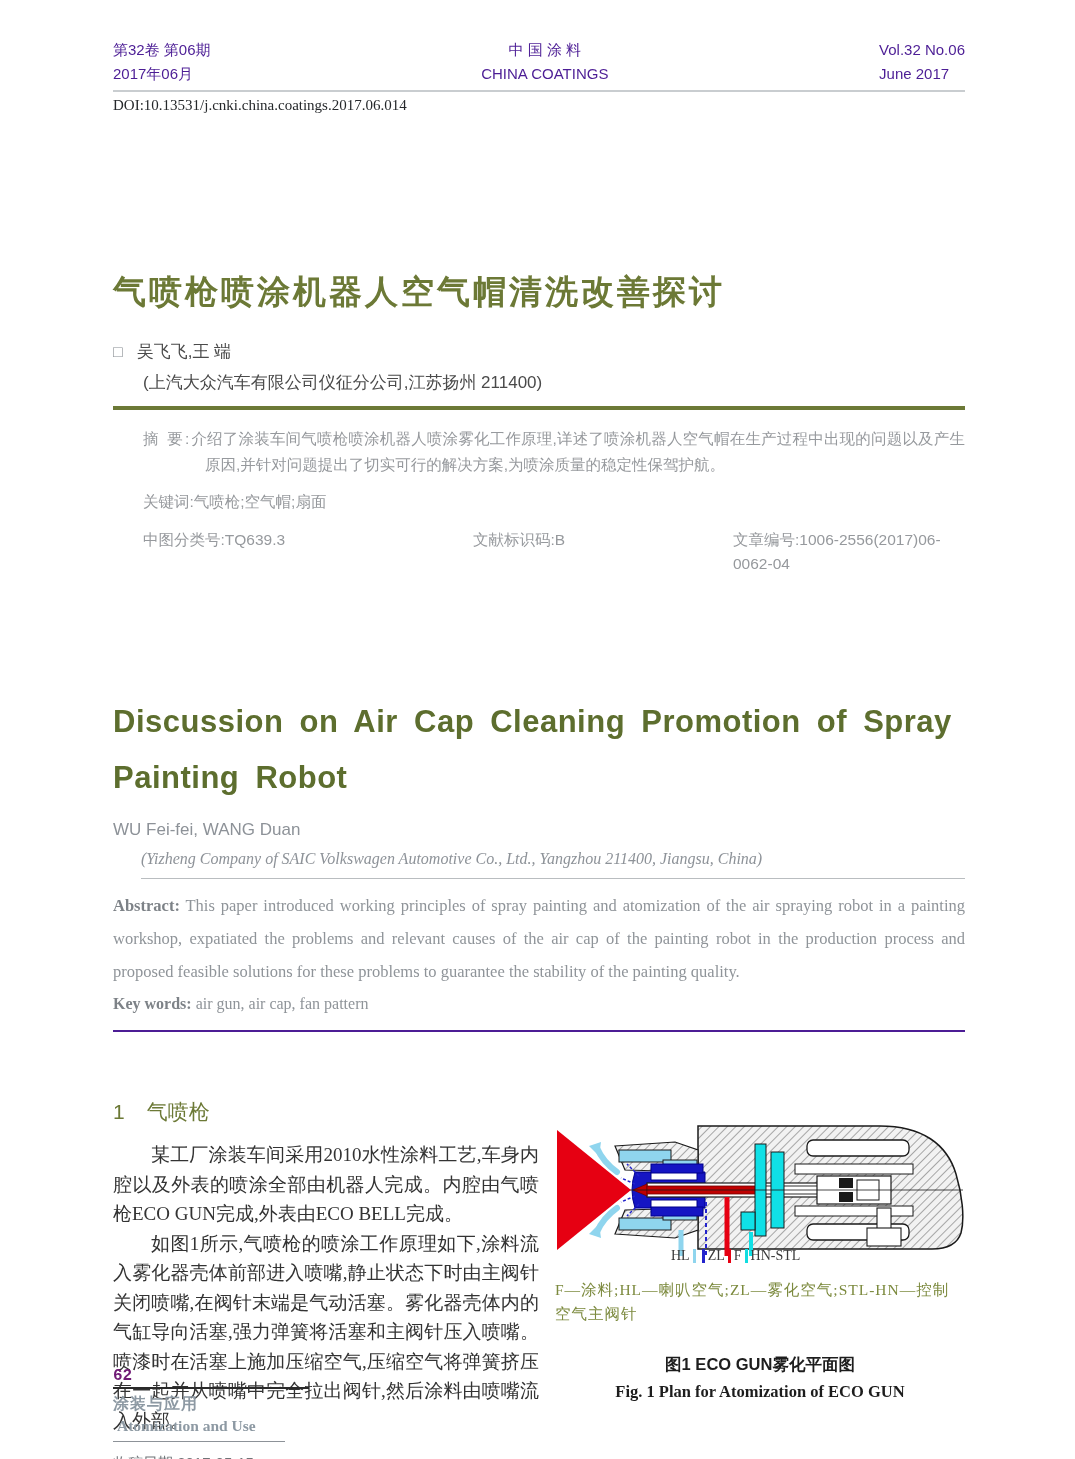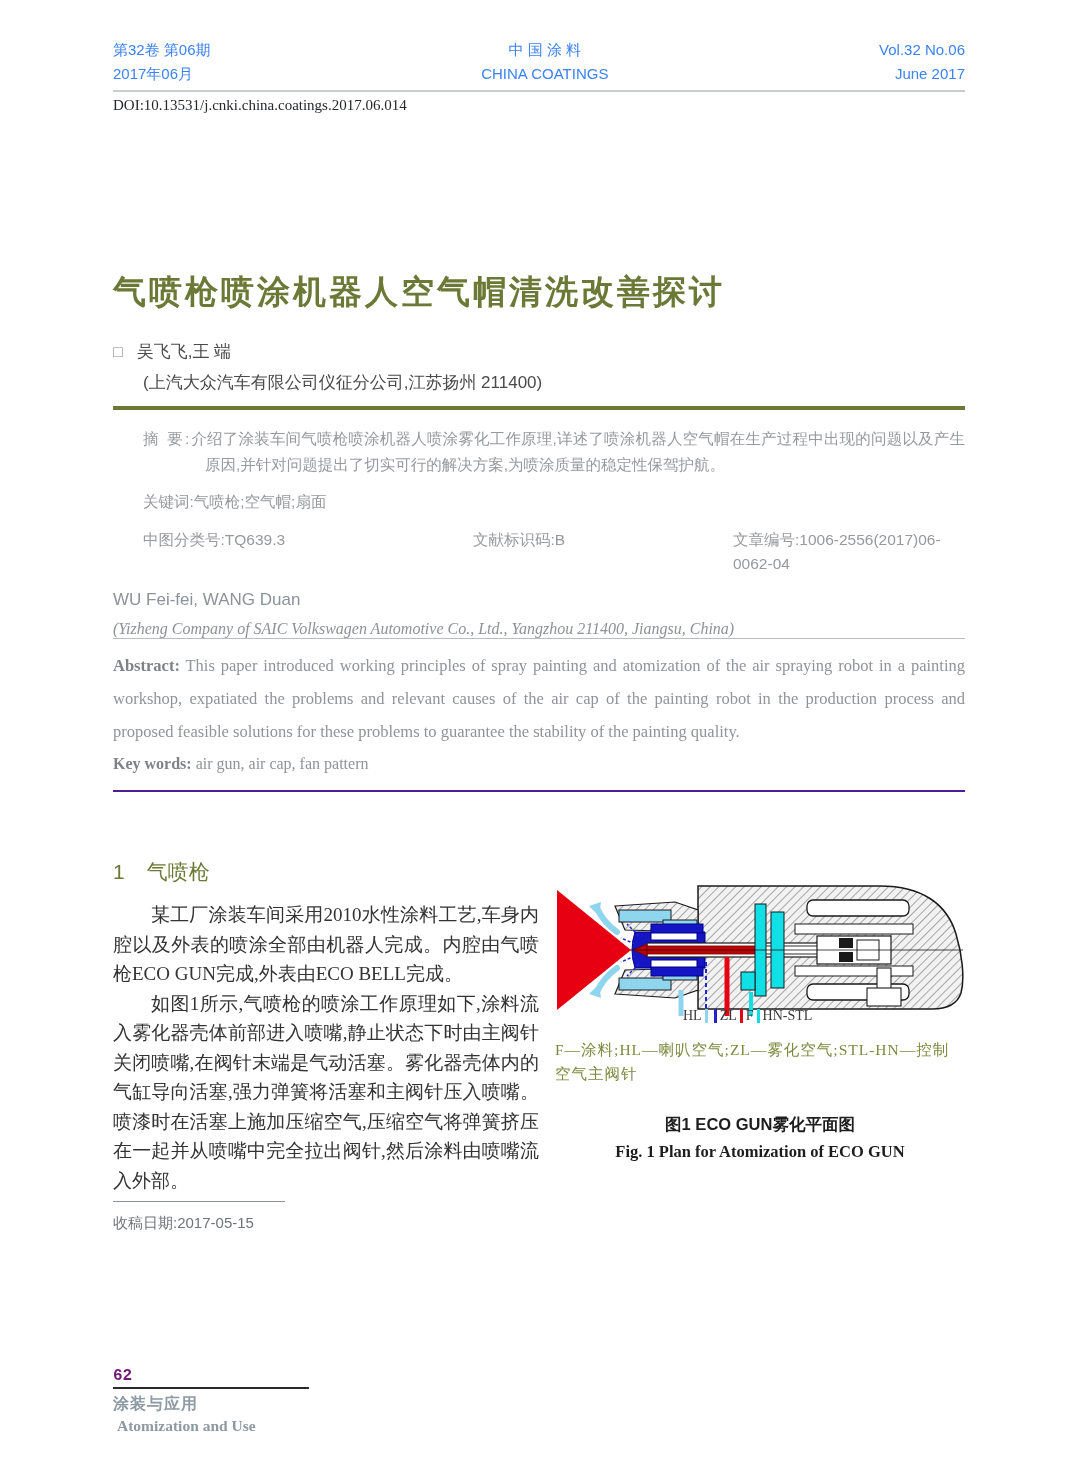--- a/index.html
+++ b/index.html
@@ -8,25 +8,25 @@
     width: 1075px; height: 1459px;
     font-family: "Liberation Sans", sans-serif;
     position: relative; overflow: hidden;
     color: #3b3b3b;
   }
   .page { padding: 38px 110px 0 113px; }
 
   
   .jheader {
     display: flex; justify-content: space-between; align-items: flex-start;
-    color: #3b82f6; font-size: 15px; line-height: 24px;
+    color: #4c1d95; font-size: 15px; line-height: 24px;
     border-bottom: 2px solid #c9cdd0; padding-bottom: 4px;
   }
   .jheader .center { text-align: center; }
-  .jheader .right { text-align: right; }
+  .jheader .right { text-align: left; }
   .doi { font-family: "Liberation Serif", serif; color: #25282b; font-size: 15px; margin-top: 5px; }
 
   
   .cn-title {
     margin-top: 152px;
     font-size: 33px; font-weight: bold; letter-spacing: 3px;
     color: #6c7936; line-height: 52px;
     font-family: "Liberation Sans", sans-serif;
   }
   .cn-authors { margin-top: 22px; font-size: 17px; color: #4a4a4a; }
@@ -48,21 +48,21 @@
   .en-title {
     margin-top: 118px;
     font-size: 31px; font-weight: bold; color: #5d6e2e;
     line-height: 56px; word-spacing: 7px; letter-spacing: .5px;
     font-family: "Liberation Sans", sans-serif;
   }
   .en-authors { margin-top: 14px; font-size: 17px; color: #8d9298; }
   .en-affil {
     margin-top: 10px; font-size: 16px; color: #8d9298;
     font-style: italic; font-family: "Liberation Serif", serif;
-    border-bottom: 1.5px solid #b9bdc0; 
+    border-bottom: 1.5px solid #b9bdc0; padding-bottom: 10px; margin-left: 28px;
   }
   .en-abs {
     margin-top: 10px; font-family: "Liberation Serif", serif;
     color: #8f9499; font-size: 16.5px; line-height: 33px; text-align: justify;
   }
   .en-abs .lbl, .en-kw .lbl { font-weight: bold; color: #7d8287; }
   .en-kw {
     font-family: "Liberation Serif", serif; color: #8f9499;
     font-size: 16px; line-height: 28px; margin-top: 2px;
     border-bottom: 2px solid #4c1d95; padding-bottom: 12px;
@@ -78,21 +78,21 @@
   .body-para {
     font-family: "Liberation Serif", serif; color: #333;
     font-size: 19px; line-height: 29.5px; text-align: justify;
     text-indent: 2em;
   }
 
   
   .figure-box { margin-top: 22px; }
   .fig-draw { position: relative; width: 410px; height: 140px; }
   .fig-labels {
-    position: absolute; left: 128px; bottom: -4px;
+    position: absolute; left: 116px; bottom: -4px;
     display: flex; align-items: center;
     font-family: "Liberation Serif", serif; font-size: 14px; color: #3a3a3a;
   }
   .fig-labels .tick { display: inline-block; width: 3px; height: 14px; margin: 0 3px; }
   .t-hl { background: #8fd5ee; }
   .t-zl { background: #2323cc; }
   .t-f  { background: #e60012; }
   .t-stl{ background: #10dde0; }
   .fig-legend {
     margin-top: 18px; color: #7c8a3e; font-size: 15.5px; line-height: 24px;
@@ -156,20 +156,21 @@
       </div>
       <div class="c2">
         <span>文献标识码:</span><span>B</span>
       </div>
       <div class="c3">
         <span>文章编号:</span><span>1006-2556(2017)06-0062-04</span>
       </div>
     </div>
   </div>
 
+  <h2 class="en-title">Discussion on Air Cap Cleaning Promotion of Spray Painting Robot</h2>
   <div class="en-authors">WU Fei-fei, WANG Duan</div>
   <div class="en-affil">(Yizheng Company of SAIC Volkswagen Automotive Co., Ltd., Yangzhou 211400, Jiangsu, China)</div>
   <div class="en-abs">
     <span class="lbl">Abstract:</span>
     <span>This paper introduced working principles of spray painting and atomization of the air spraying robot in a painting workshop, expatiated the problems and relevant causes of the air cap of the painting robot in the production process and proposed feasible solutions for these problems to guarantee the stability of the painting quality.</span>
   </div>
   <div class="en-kw">
     <span class="lbl">Key words:</span>
     <span>air gun, air cap, fan pattern</span>
   </div>

